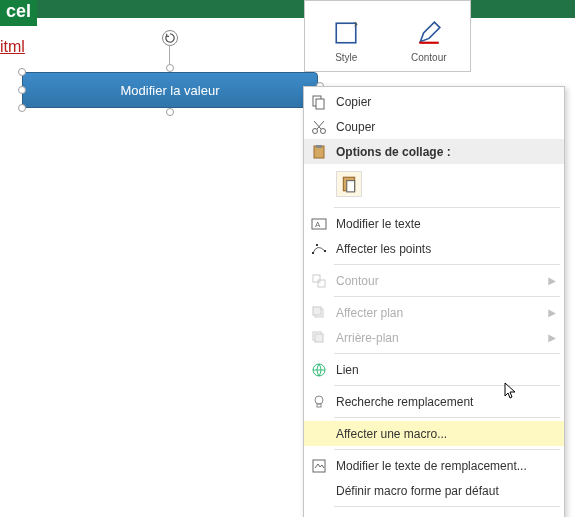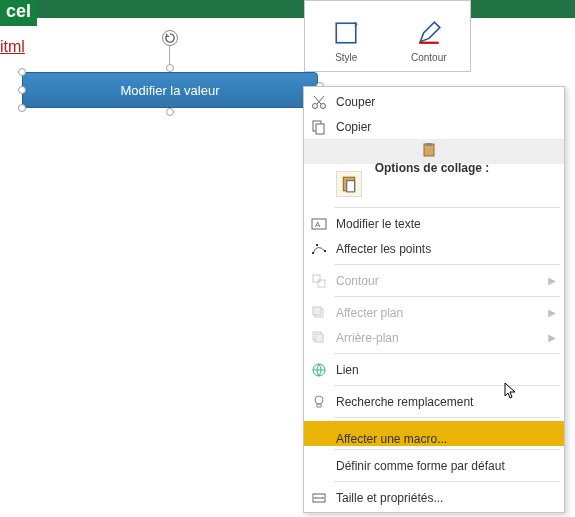--- a/index.html
+++ b/index.html
@@ -12,22 +12,22 @@
   .mini-item svg { width: 26px; height: 26px; }
   .mini-label { font-size: 10px; color: #555; margin-top: 6px; }
   .shape-button { position: absolute; left: 22px; top: 72px; width: 296px; height: 36px; background: linear-gradient(#3d8bc9, #2f74aa); border: 1.5px solid #2c5f8a; border-radius: 4px; color: #fff; display: flex; align-items: center; justify-content: center; font-size: 13px; }
   .sel-handle { position: absolute; width: 8px; height: 8px; background: #fff; border: 1px solid #a0a0a0; border-radius: 50%; }
   .rot-handle { position: absolute; width: 16px; height: 16px; background: #fff; border: 1.5px solid #888; border-radius: 50%; left: 162px; top: 30px; display:flex; align-items:center; justify-content:center; }
   .rot-handle svg { width:10px; height:10px; }
   .rot-line { position:absolute; width:1px; height:20px; background:#aaa; left:169px; top:46px; }
   .ctx-menu { position: absolute; left: 303px; top: 86px; width: 262px; background: #fff; border: 1px solid #c6c6c6; box-shadow: 2px 2px 6px rgba(0,0,0,0.2); padding: 2px 0; }
   .ctx-row { display: flex; align-items: center; height: 25px; padding: 0 8px 0 4px; font-size: 12px; color: #333; cursor: pointer; position: relative; }
   .ctx-row.disabled { color: #b0b0b0; cursor: default; }
-  .ctx-row.header-row { background: #eee; font-weight: 600; flex-direction: column; }
-  .ctx-row.highlight { background: #eab308; align-items: flex-end; }
+  .ctx-row.header-row { background: #eee; font-weight: 600; }
+  .ctx-row.highlight { background: #fef9c3; }
   .ctx-icon { width: 22px; height: 22px; display: flex; align-items: center; justify-content: center; margin-right: 6px; flex-shrink: 0; }
   .ctx-icon svg { width: 16px; height: 16px; }
   .ctx-arrow { margin-left: auto; font-size: 10px; color: #666; }
   .ctx-row.disabled .ctx-arrow { color: #c0c0c0; }
   .ctx-sep { height: 1px; background: #e0e0e0; margin: 3px 4px 3px 30px; }
   .big-paste { height: 40px; }
   .big-paste-icon { width: 26px; height: 26px; border: 1px solid #ddd; background: #fdf6e3; display:flex; align-items:center; justify-content:center; margin-left: 28px; }
   .cursor { position: absolute; left: 504px; top: 382px; }
   .cursor svg { width: 14px; height: 18px; }
   .dot { position:absolute; width:8px; height:8px; background:#fff; border:1px solid #a0a0a0; border-radius:50%; left:316px; top:82px; }
@@ -71,35 +71,35 @@
 <div class="sel-handle" style="left:166px;top:64px"></div>
 <div class="sel-handle" style="left:18px;top:86px"></div>
 <div class="sel-handle" style="left:18px;top:104px"></div>
 <div class="sel-handle" style="left:166px;top:108px"></div>
 <div class="dot"></div>
 
 <div class="ctx-menu">
   <div class="ctx-row">
     <span class="ctx-icon">
         <svg viewBox="0 0 16 16">
+          <rect x="2" y="2" width="8" height="10" fill="none" stroke="#666"></rect>
+          <rect x="5" y="5" width="8" height="10" fill="#fff" stroke="#666"></rect>
+        </svg>
+      </span>
+    <span class="lbl">Copier</span>
+  </div>
+  <div class="ctx-row">
+    <span class="ctx-icon">
+        <svg viewBox="0 0 16 16">
           <circle cx="4" cy="12" r="2.5" fill="none" stroke="#666"></circle>
           <circle cx="12" cy="12" r="2.5" fill="none" stroke="#666"></circle>
           <path d="M6 10 L13 2 M10 10 L3 2" stroke="#666" stroke-width="1"></path>
         </svg>
       </span>
     <span class="lbl">Couper</span>
-  </div>
-  <div class="ctx-row">
-    <span class="ctx-icon">
-        <svg viewBox="0 0 16 16">
-          <rect x="2" y="2" width="8" height="10" fill="none" stroke="#666"></rect>
-          <rect x="5" y="5" width="8" height="10" fill="#fff" stroke="#666"></rect>
-        </svg>
-      </span>
-    <span class="lbl">Copier</span>
   </div>
   <div class="ctx-row header-row">
     <span class="ctx-icon">
         <svg viewBox="0 0 16 16">
           <rect x="3" y="2" width="10" height="12" fill="#d4a762" stroke="#9b6b2f"></rect>
           <rect x="5" y="1" width="6" height="3" fill="#888"></rect>
         </svg>
       </span>
     <span class="lbl">Options de collage :</span>
   </div>
@@ -184,22 +184,31 @@
       </span>
     <span class="lbl">Recherche remplacement</span>
   </div>
   <div class="ctx-sep"></div>
   <div class="ctx-row highlight">
     <span class="ctx-icon"></span>
     <span class="lbl">Affecter une macro...</span>
   </div>
   <div class="ctx-sep"></div>
   <div class="ctx-row">
+    <span class="ctx-icon">
+        <svg viewBox="0 0 16 16">
+          <rect x="2" y="2" width="12" height="12" fill="none" stroke="#666"></rect>
+          <path d="M4 10 l3-4 2 3 2-2 2 3" fill="none" stroke="#666"></path>
+        </svg>
+      </span>
+    <span class="lbl">Modifier le texte de remplacement...</span>
+  </div>
+  <div class="ctx-row">
     <span class="ctx-icon"></span>
-    <span class="lbl">Définir comme forme par défaut</span>
+    <span class="lbl">Définir macro forme par défaut</span>
   </div>
   <div class="ctx-sep"></div>
   <div class="ctx-row">
     <span class="ctx-icon">
         <svg viewBox="0 0 16 16">
           <rect x="2" y="4" width="12" height="8" fill="none" stroke="#666"></rect>
           <path d="M4 8 h8 M4 7v2 M12 7v2" stroke="#666"></path>
         </svg>
       </span>
     <span class="lbl">Taille et propriétés...</span>

